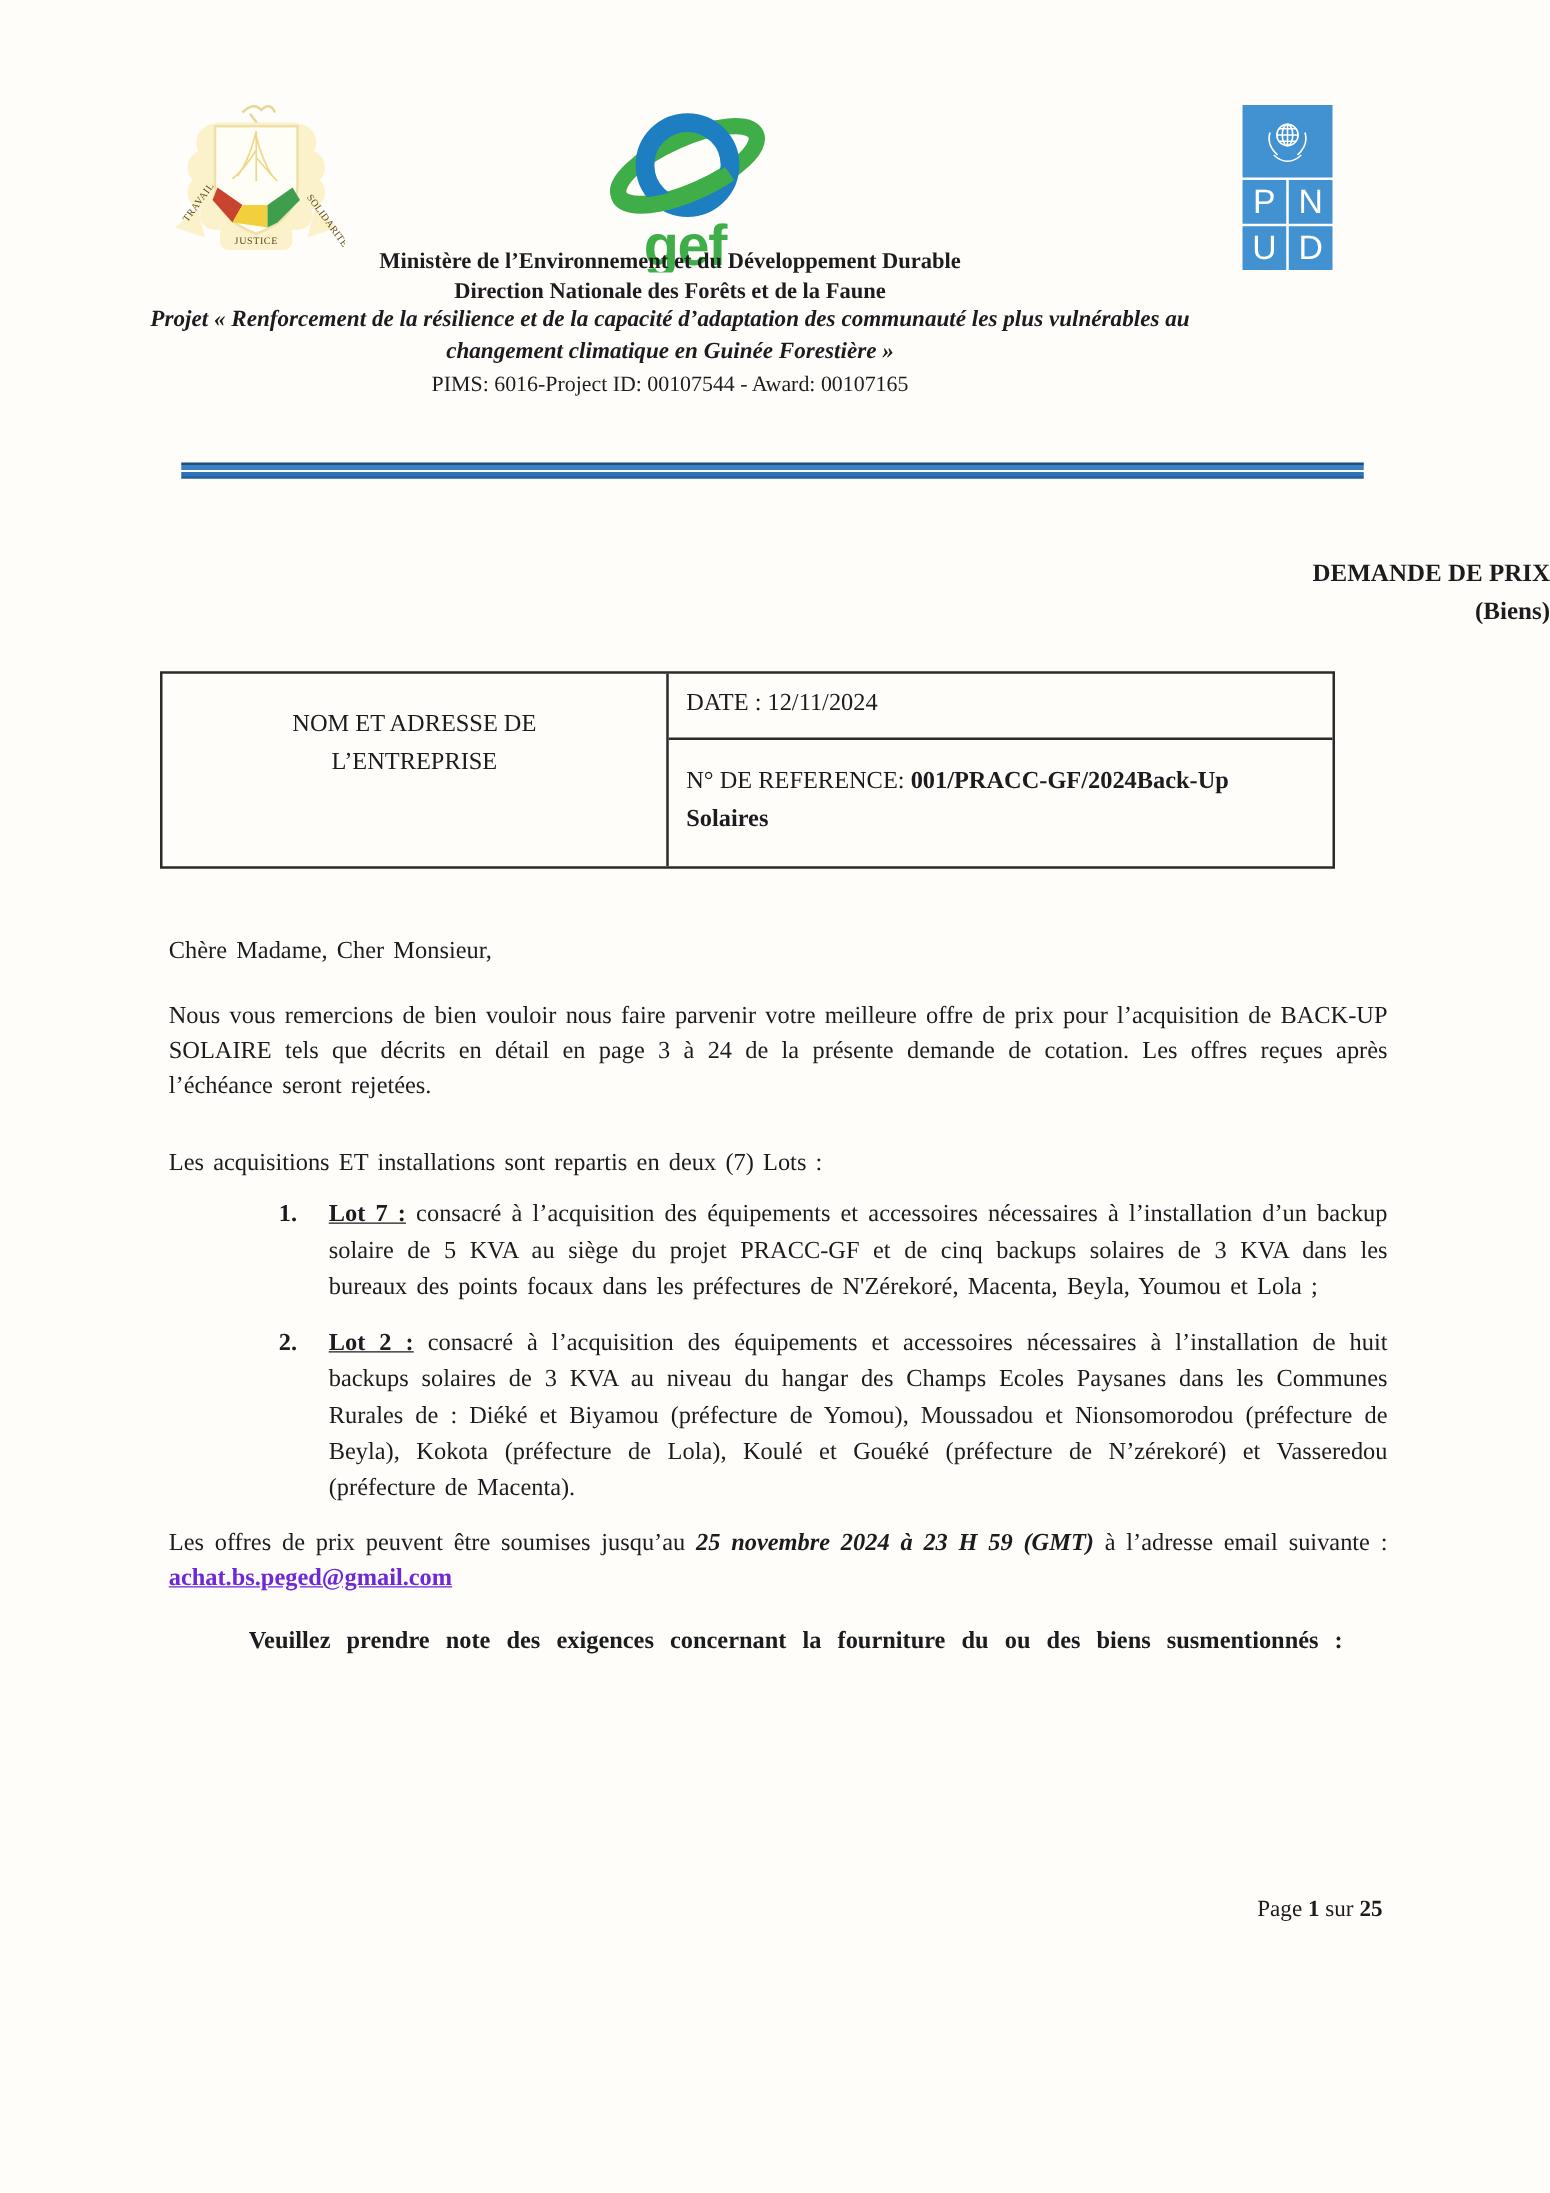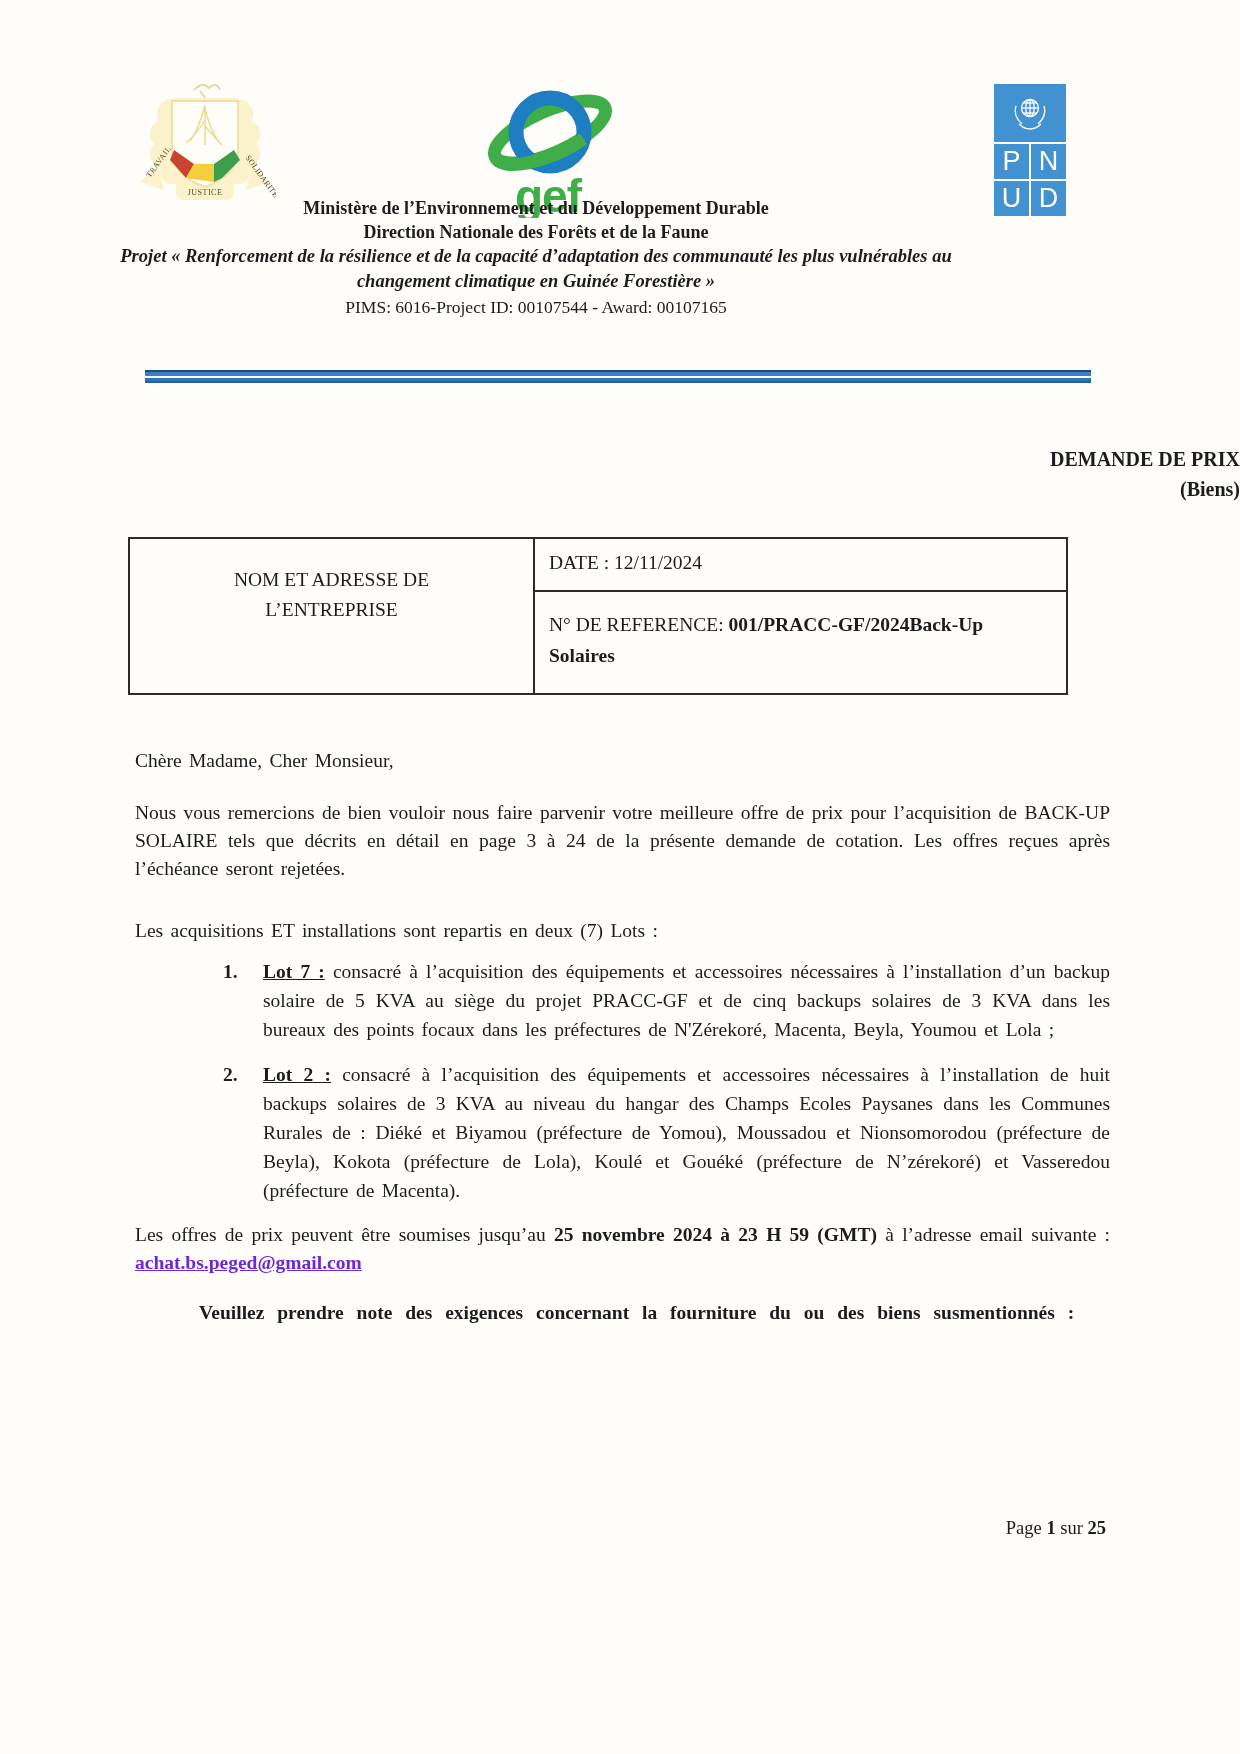--- a/index.html
+++ b/index.html
@@ -66,21 +66,21 @@
   .salutation { text-align:left; margin-bottom:24px !important; }
   .p1 { margin-bottom:34px !important; }
   .p2 { text-align:left; margin-bottom:12px !important; }
   .lot { display:flex; margin-bottom:16px; }
   .lot-num { flex:0 0 40px; margin-left:88px; font-weight:bold; line-height:29px; }
   .lot-body { flex:1; text-align:justify; line-height:29px; }
   .lot-label { font-weight:bold; text-decoration:underline; }
   .p3 { margin-top:10px !important; margin-bottom:28px !important; }
   .p4 { margin-bottom:22px !important; }
   .p5 { font-weight:bold; text-indent:64px; word-spacing:8px; }
-  .deadline { font-weight:bold; }
+  .deadline { font-weight:bold;font-style:italic; }
   .email { color:#6d28d9; font-weight:bold; text-decoration:underline; cursor:pointer; }
 
   
   .page-footer { position:absolute; top:1518px; right:134px; font-size:18.5px; }
   .page-footer strong { font-weight:bold; }
 </style>
 </head>
 <body>
 
 <div class="page">

